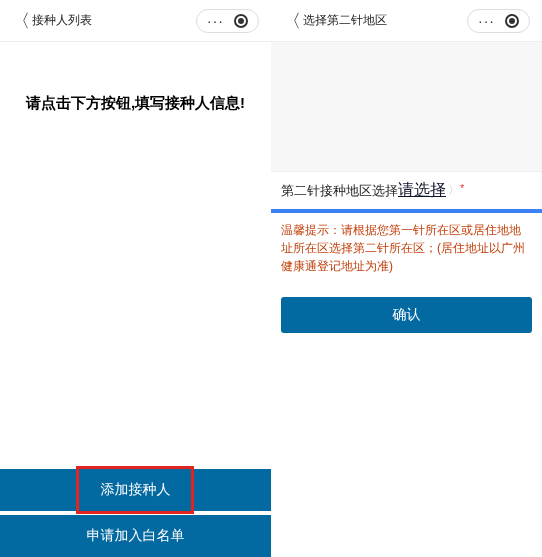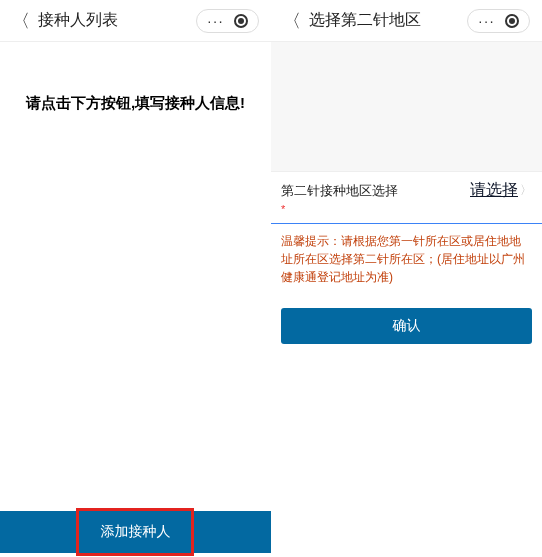--- a/index.html
+++ b/index.html
@@ -1,31 +1,31 @@
 <!DOCTYPE html>
 <html><head>
   <meta charset="utf-8">
   <style>
     * { box-sizing: border-box; margin: 0; padding: 0; }
     body { width: 542px; height: 557px; display: flex; font-family: "PingFang SC", "Microsoft YaHei", sans-serif; background: #fff; }
     .pane { width: 271px; height: 557px; position: relative; background: #fff; display: flex; flex-direction: column; }
     .header { height: 42px; display: flex; align-items: center; padding: 0 12px; border-bottom: 1px solid #eee; }
     .back { width: 18px; font-size: 18px; color: #333; cursor: pointer; }
-    .title { font-size: 16px; color: #222; font-weight: 500; margin-left: 8px; flex: 1; }
+    .title { font-size: 12px; color: #222; font-weight: 500; margin-left: 2px; flex: 1; }
     .capsule { display: flex; align-items: center; gap: 10px; border: 1px solid #ddd; border-radius: 14px; padding: 3px 10px; }
     .dots { font-size: 14px; letter-spacing: 1px; color: #333; }
     .target { width: 14px; height: 14px; border: 2px solid #333; border-radius: 50%; position: relative; }
     .target::after { content: ""; position: absolute; inset: 2px; border-radius: 50%; background: #333; }
     .msg { font-size: 15px; font-weight: 700; color: #000; text-align: center; margin-top: 52px; padding: 0 10px; }
     .bottom { position: absolute; bottom: 0; left: 0; right: 0; }
     .btn { display: block; width: 100%; height: 42px; background: #0369a1; color: #fff; border: none; font-size: 14px; cursor: pointer; }
     .gap { height: 4px; background: #fff; }
     .hl { position: absolute; left: 76px; top: -3px; width: 118px; height: 48px; border: 3px solid #e3231f; z-index: 2; pointer-events: none; }
     .pad { height: 130px; background: #f7f7f7; border-bottom: 1px solid #eee; }
-    .field { padding: 8px 10px; border-bottom: 1px solid #3b82f6; display: flex; flex-direction: column; background: #fff; }
+    .field { padding: 8px 10px; border-bottom: 4px solid #3b82f6; display: flex; flex-direction: row; background: #fff; }
     .field-top { display: flex; align-items: center; }
     .field-label { font-size: 13px; color: #222; flex: 1; }
     .field-sel { font-size: 16px; color: #0f172a; text-decoration: underline; }
     .chev { font-size: 12px; color: #bbb; margin-left: 2px; }
     .req { color: #e33; font-size: 11px; margin-top: 2px; }
     .tip { color: #c2410c; font-size: 12px; padding: 8px 10px 14px; line-height: 1.5; }
     .confirm { margin: 8px 10px; height: 36px; width: calc(100% - 20px); border-radius: 3px; }
   </style>
 </head>
 <body>
@@ -39,20 +39,21 @@
       <span class="target"></span>
     </div>
   </div>
   <div class="msg">请点击下方按钮,填写接种人信息!</div>
   <div class="bottom">
     <div style="position:relative">
       <div class="hl"></div>
       <button class="btn">添加接种人</button>
     </div>
     <div class="gap"></div>
+    <button class="btn">申请加入白名单</button>
   </div>
 </div>
 
 <div class="pane">
   <div class="header">
     <div class="back">〈</div>
     <div class="title">选择第二针地区</div>
     <div class="capsule">
       <span class="dots">···</span>
       <span class="target"></span>

